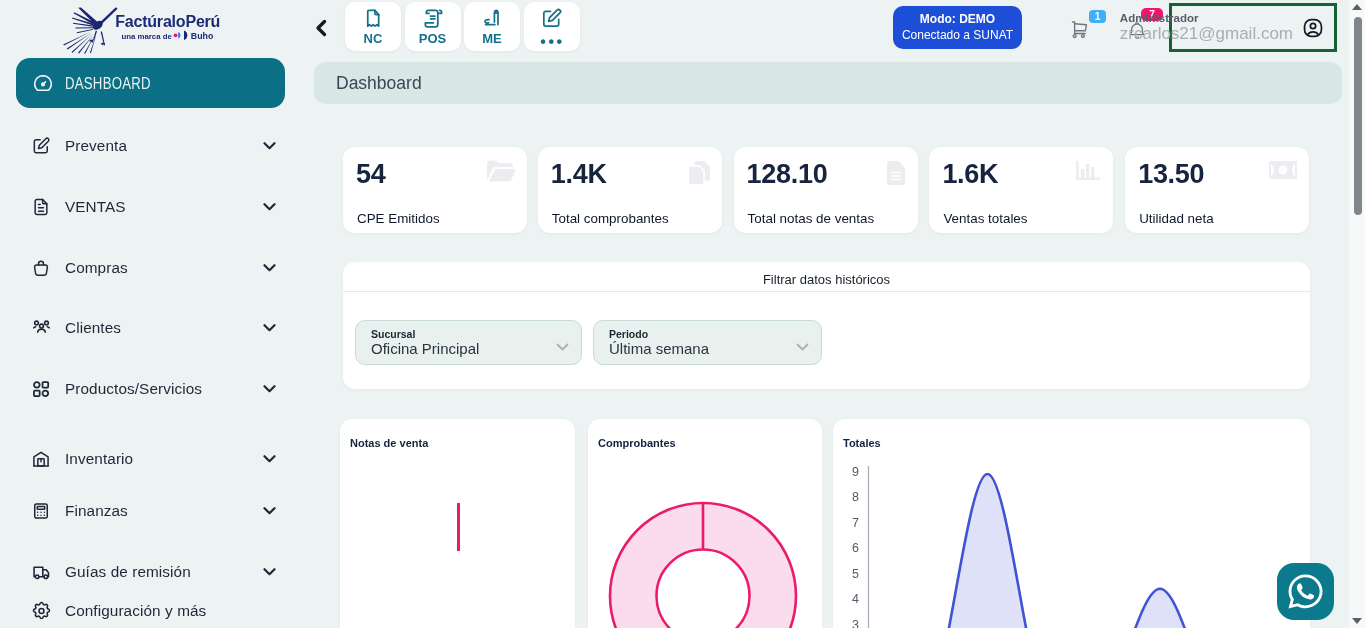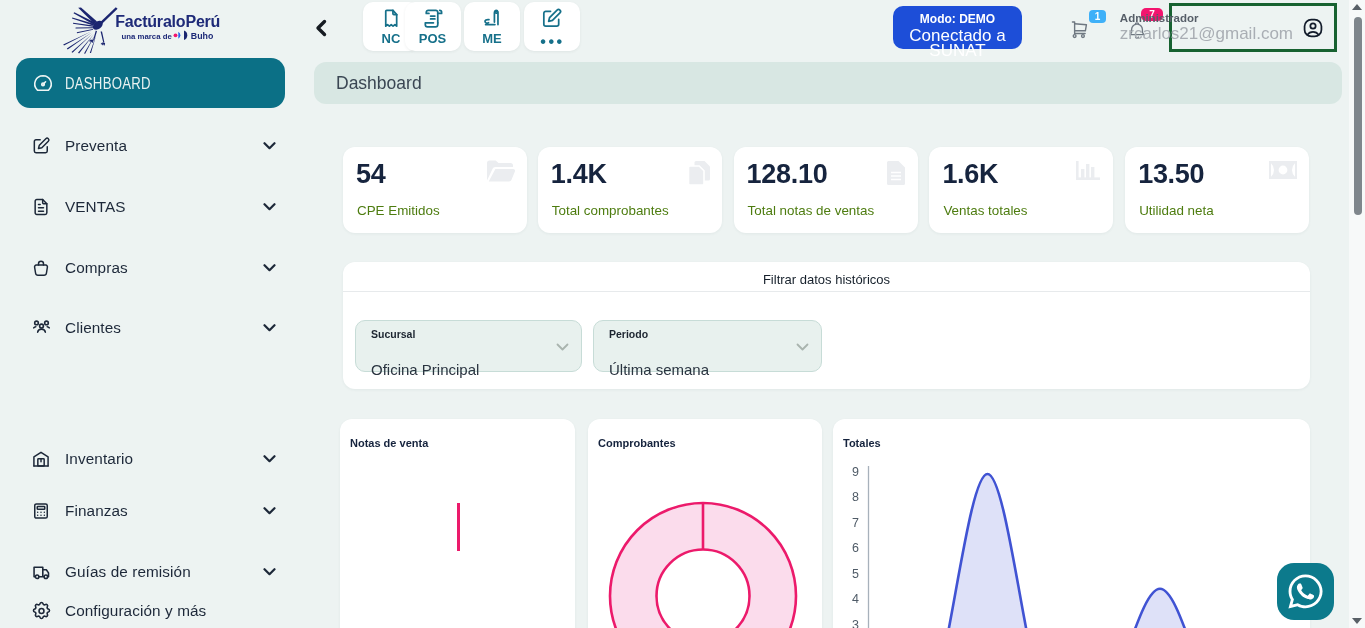--- a/index.html
+++ b/index.html
@@ -8,27 +8,27 @@
 .abs{position:absolute}
 .navrow{position:absolute;left:0;width:300px;height:34px}
 .navrow svg.ic{position:absolute;left:31px;top:50%;transform:translateY(-50%)}
 .navrow span{position:absolute;left:65px;top:50%;transform:translateY(-50%);font-size:15.3px;color:#1d2839;letter-spacing:.1px;white-space:nowrap}
 .navrow svg.chev{position:absolute;left:263px;top:50%;transform:translateY(-50%)}
 .toolcard{position:absolute;top:2px;width:56px;height:49px;background:#fff;border-radius:10px;box-shadow:0 1px 3px rgba(40,60,60,.07);text-align:center}
 .toolcard svg{margin-top:5px}
 .toolcard .lbl{margin-top:-2px;font-size:13px;font-weight:bold;color:#16708a;line-height:13px}
 .statcard{position:absolute;top:147px;width:184px;height:86px;background:#fff;border-radius:12px;box-shadow:0 1px 3px rgba(40,60,60,.06)}
 .statcard .num{position:absolute;left:13px;top:12px;font-size:27px;font-weight:bold;color:#16243e;letter-spacing:-.3px}
-.statcard .lab{position:absolute;left:14px;top:56px;font-size:13.4px;color:#4d7c0f}
+.statcard .lab{position:absolute;left:14px;top:64px;font-size:13.4px;color:#0f172a}
 .statcard svg{position:absolute;right:11px;top:13px}
 .chartcard{position:absolute;top:419px;background:#fff;border-radius:12px;box-shadow:0 1px 3px rgba(40,60,60,.06)}
 .chartcard .ct{position:absolute;left:15px;top:18px;font-size:11px;font-weight:bold;color:#15233d}
-.sel{position:absolute;top:320px;height:52px;background:#e8f1ee;border:1px solid #c7dcd7;border-radius:10px}
+.sel{position:absolute;top:320px;height:45px;background:#e8f1ee;border:1px solid #c7dcd7;border-radius:10px}
 .sel .sl{position:absolute;left:15px;top:7px;font-size:10.5px;font-weight:bold;color:#1c2530}
-.sel .sv{position:absolute;left:15px;top:40px;font-size:15px;color:#2a3440}
+.sel .sv{position:absolute;left:15px;top:19px;font-size:15px;color:#2a3440}
 .sel svg{position:absolute;right:12px;top:22px}
 </style>
 </head>
 <body>
 <div id="app">
 
 <svg class="abs" style="left:62px;top:3px" width="170" height="52" viewBox="0 0 170 52">
   <g fill="#1b2570">
     <path d="M36.8 20.4 L53.8 4.2 L55.6 5.8 L38.8 21.9 Z"></path>
     <ellipse cx="35.8" cy="22.3" rx="5.6" ry="3.7" transform="rotate(-38 35.8 22.3)"></ellipse>
@@ -102,20 +102,32 @@
 <div class="navrow" style="top:250.5px">
       <svg class="ic" width="20" height="20" viewBox="0 0 24 24" fill="none" stroke="#1d2839" stroke-width="1.8" stroke-linecap="round" stroke-linejoin="round">
         <path d="M6.3 8.5h11.4a2 2 0 0 1 2 2.3l-1.2 7.5a3 3 0 0 1-3 2.5H8.5a3 3 0 0 1-3-2.5l-1.2-7.5a2 2 0 0 1 2-2.3z"></path>
         <path d="M9 8.5V6.8a3 3 0 0 1 6 0v1.7"></path>
       </svg>
       <span>Compras</span>
       <svg class="chev" width="13" height="8" viewBox="0 0 13 8" fill="none" stroke="#1d2839" stroke-width="2.2" stroke-linecap="round" stroke-linejoin="round">
         <path d="M1.5 1.2l5 5 5-5"></path>
       </svg>
     </div>
+<div class="navrow" style="top:372px">
+      <svg class="ic" width="20" height="20" viewBox="0 0 24 24" fill="none" stroke="#1d2839" stroke-width="2.1" stroke-linecap="round" stroke-linejoin="round">
+        <circle cx="7" cy="7" r="3.4"></circle>
+        <rect x="13.8" y="3.6" width="6.8" height="6.8" rx="1"></rect>
+        <rect x="3.6" y="13.8" width="6.8" height="6.8" rx="1"></rect>
+        <circle cx="17.2" cy="17.2" r="3.4"></circle>
+      </svg>
+      <span>Productos/Servicios</span>
+      <svg class="chev" width="13" height="8" viewBox="0 0 13 8" fill="none" stroke="#1d2839" stroke-width="2.2" stroke-linecap="round" stroke-linejoin="round">
+        <path d="M1.5 1.2l5 5 5-5"></path>
+      </svg>
+    </div>
 <div class="navrow" style="top:442px">
       <svg class="ic" width="20" height="20" viewBox="0 0 24 24" fill="none" stroke="#1d2839" stroke-width="1.8" stroke-linecap="round" stroke-linejoin="round">
         <path d="M3.5 20.5V9.5L12 4l8.5 5.5v11"></path>
         <path d="M3.5 20.5h17"></path>
         <rect x="8.2" y="11.8" width="7.6" height="8.7" rx="0.8"></rect>
         <path d="M12 11.8v3.4"></path>
       </svg>
       <span>Inventario</span>
       <svg class="chev" width="13" height="8" viewBox="0 0 13 8" fill="none" stroke="#1d2839" stroke-width="2.2" stroke-linecap="round" stroke-linejoin="round">
         <path d="M1.5 1.2l5 5 5-5"></path>
@@ -148,21 +160,21 @@
         <path d="M10.3 3.6c.4-1.8 3-1.8 3.4 0a1.7 1.7 0 0 0 2.6 1.1c1.6-1 3.4.8 2.4 2.4a1.7 1.7 0 0 0 1.1 2.6c1.8.4 1.8 3 0 3.4a1.7 1.7 0 0 0-1.1 2.6c1 1.6-.8 3.4-2.4 2.4a1.7 1.7 0 0 0-2.6 1.1c-.4 1.8-3 1.8-3.4 0a1.7 1.7 0 0 0-2.6-1.1c-1.6 1-3.4-.8-2.4-2.4a1.7 1.7 0 0 0-1.1-2.6c-1.8-.4-1.8-3 0-3.4a1.7 1.7 0 0 0 1.1-2.6c-1-1.6.8-3.4 2.4-2.4a1.7 1.7 0 0 0 2.6-1.1z"></path>
         <circle cx="12" cy="12" r="2.8"></circle>
       </svg>
       <span>Configuración y más</span>
     </div>
 
 <svg class="abs" style="left:313px;top:19px" width="16" height="18" viewBox="0 0 16 18" fill="none" stroke="#161b22" stroke-width="3.4" stroke-linecap="round" stroke-linejoin="round">
       <path d="M11.5 2.5 L5 9 L11.5 15.5"></path>
     </svg>
 
-<div class="toolcard" style="left:363px"><svg width="23" height="23" viewBox="0 0 24 24" fill="none" stroke="#16708a" stroke-width="1.8" stroke-linecap="round" stroke-linejoin="round">
+<div class="toolcard" style="left:345px"><svg width="23" height="23" viewBox="0 0 24 24" fill="none" stroke="#16708a" stroke-width="1.8" stroke-linecap="round" stroke-linejoin="round">
         <path d="M13.5 3.5H7A1 1 0 0 0 6 4.5V20l1.9-1.5 1.9 1.5 1.9-1.5 1.9 1.5 1.9-1.5 1.9 1.5V8z"></path>
         <path d="M13.5 3.5V7a1 1 0 0 0 1 1h3"></path>
       </svg><div class="lbl">NC</div></div>
 <div class="toolcard" style="left:404.5px"><svg width="23" height="23" viewBox="0 0 24 24" fill="none" stroke="#16708a" stroke-width="1.8" stroke-linecap="round" stroke-linejoin="round">
         <path d="M17.5 16.5v-11a2 2 0 0 0-2-2h-8a2 2 0 0 0-2 2v1.2h2.8"></path>
         <path d="M19.5 3.5a2 2 0 0 1 2 2v1.2h-4"></path>
         <path d="M17.5 16.5v2a2.3 2.3 0 0 1-2.3 2.3H6.8a2.3 2.3 0 0 1-2.3-2.3v-2h8.5"></path>
         <path d="M10 9.5h4.5M10 12.5h4.5"></path>
       </svg><div class="lbl">POS</div></div>
 <div class="toolcard" style="left:464px"><svg width="23" height="23" viewBox="0 0 24 24" fill="none" stroke="#16708a" stroke-width="1.8" stroke-linecap="round" stroke-linejoin="round">
@@ -170,21 +182,21 @@
         <path d="M17.7 18.3V6.2a1.85 1.85 0 1 0-3.7 0v9.5"></path>
         <circle cx="15.85" cy="5" r="1.5"></circle>
       </svg><div class="lbl">ME</div></div>
 <div class="toolcard" style="left:523.5px"><svg width="23" height="23" viewBox="0 0 24 24" fill="none" stroke="#16708a" stroke-width="1.8" stroke-linecap="round" stroke-linejoin="round">
         <path d="M11 4.5H6a2 2 0 0 0-2 2V18a2 2 0 0 0 2 2h11.5a2 2 0 0 0 2-2v-5"></path>
         <path d="M17.8 3.2a2.1 2.1 0 0 1 3 3L13 14l-4 1 1-4 7.8-7.8z"></path>
       </svg><div class="lbl" style="font-size:16px;letter-spacing:2.5px;line-height:14px;margin-top:1px;margin-left:2px">•••</div></div>
 
 <div class="abs" style="left:893px;top:6px;width:129px;height:43px;background:#1d4ed8;border-radius:10px;color:#fff;text-align:center;padding-top:5px">
   <div style="font-size:12px;font-weight:bold;line-height:17px">Modo: DEMO</div>
-  <div style="font-size:17px;line-height:15px">Conectado a SUNAT</div>
+  <div style="font-size:12px;line-height:15px">Conectado a SUNAT</div>
 </div>
 
 <svg class="abs" style="left:1068px;top:19px" width="22" height="21" viewBox="0 0 24 24" fill="none" stroke="#6e7781" stroke-width="1.6" stroke-linecap="round" stroke-linejoin="round">
   <circle cx="7" cy="19.5" r="1.6"></circle>
       <circle cx="16.5" cy="19.5" r="1.6"></circle>
   <path d="M19 16.5H7V3.5H4.5"></path>
       <path d="M7 5.5l13.5 1-1.2 7H7"></path>
 </svg>
 <div class="abs" style="left:1089px;top:10px;width:17px;height:13px;background:#3fb0f8;border-radius:4px;color:#fff;font-size:10px;font-weight:bold;text-align:center;line-height:13px">1</div>
 

